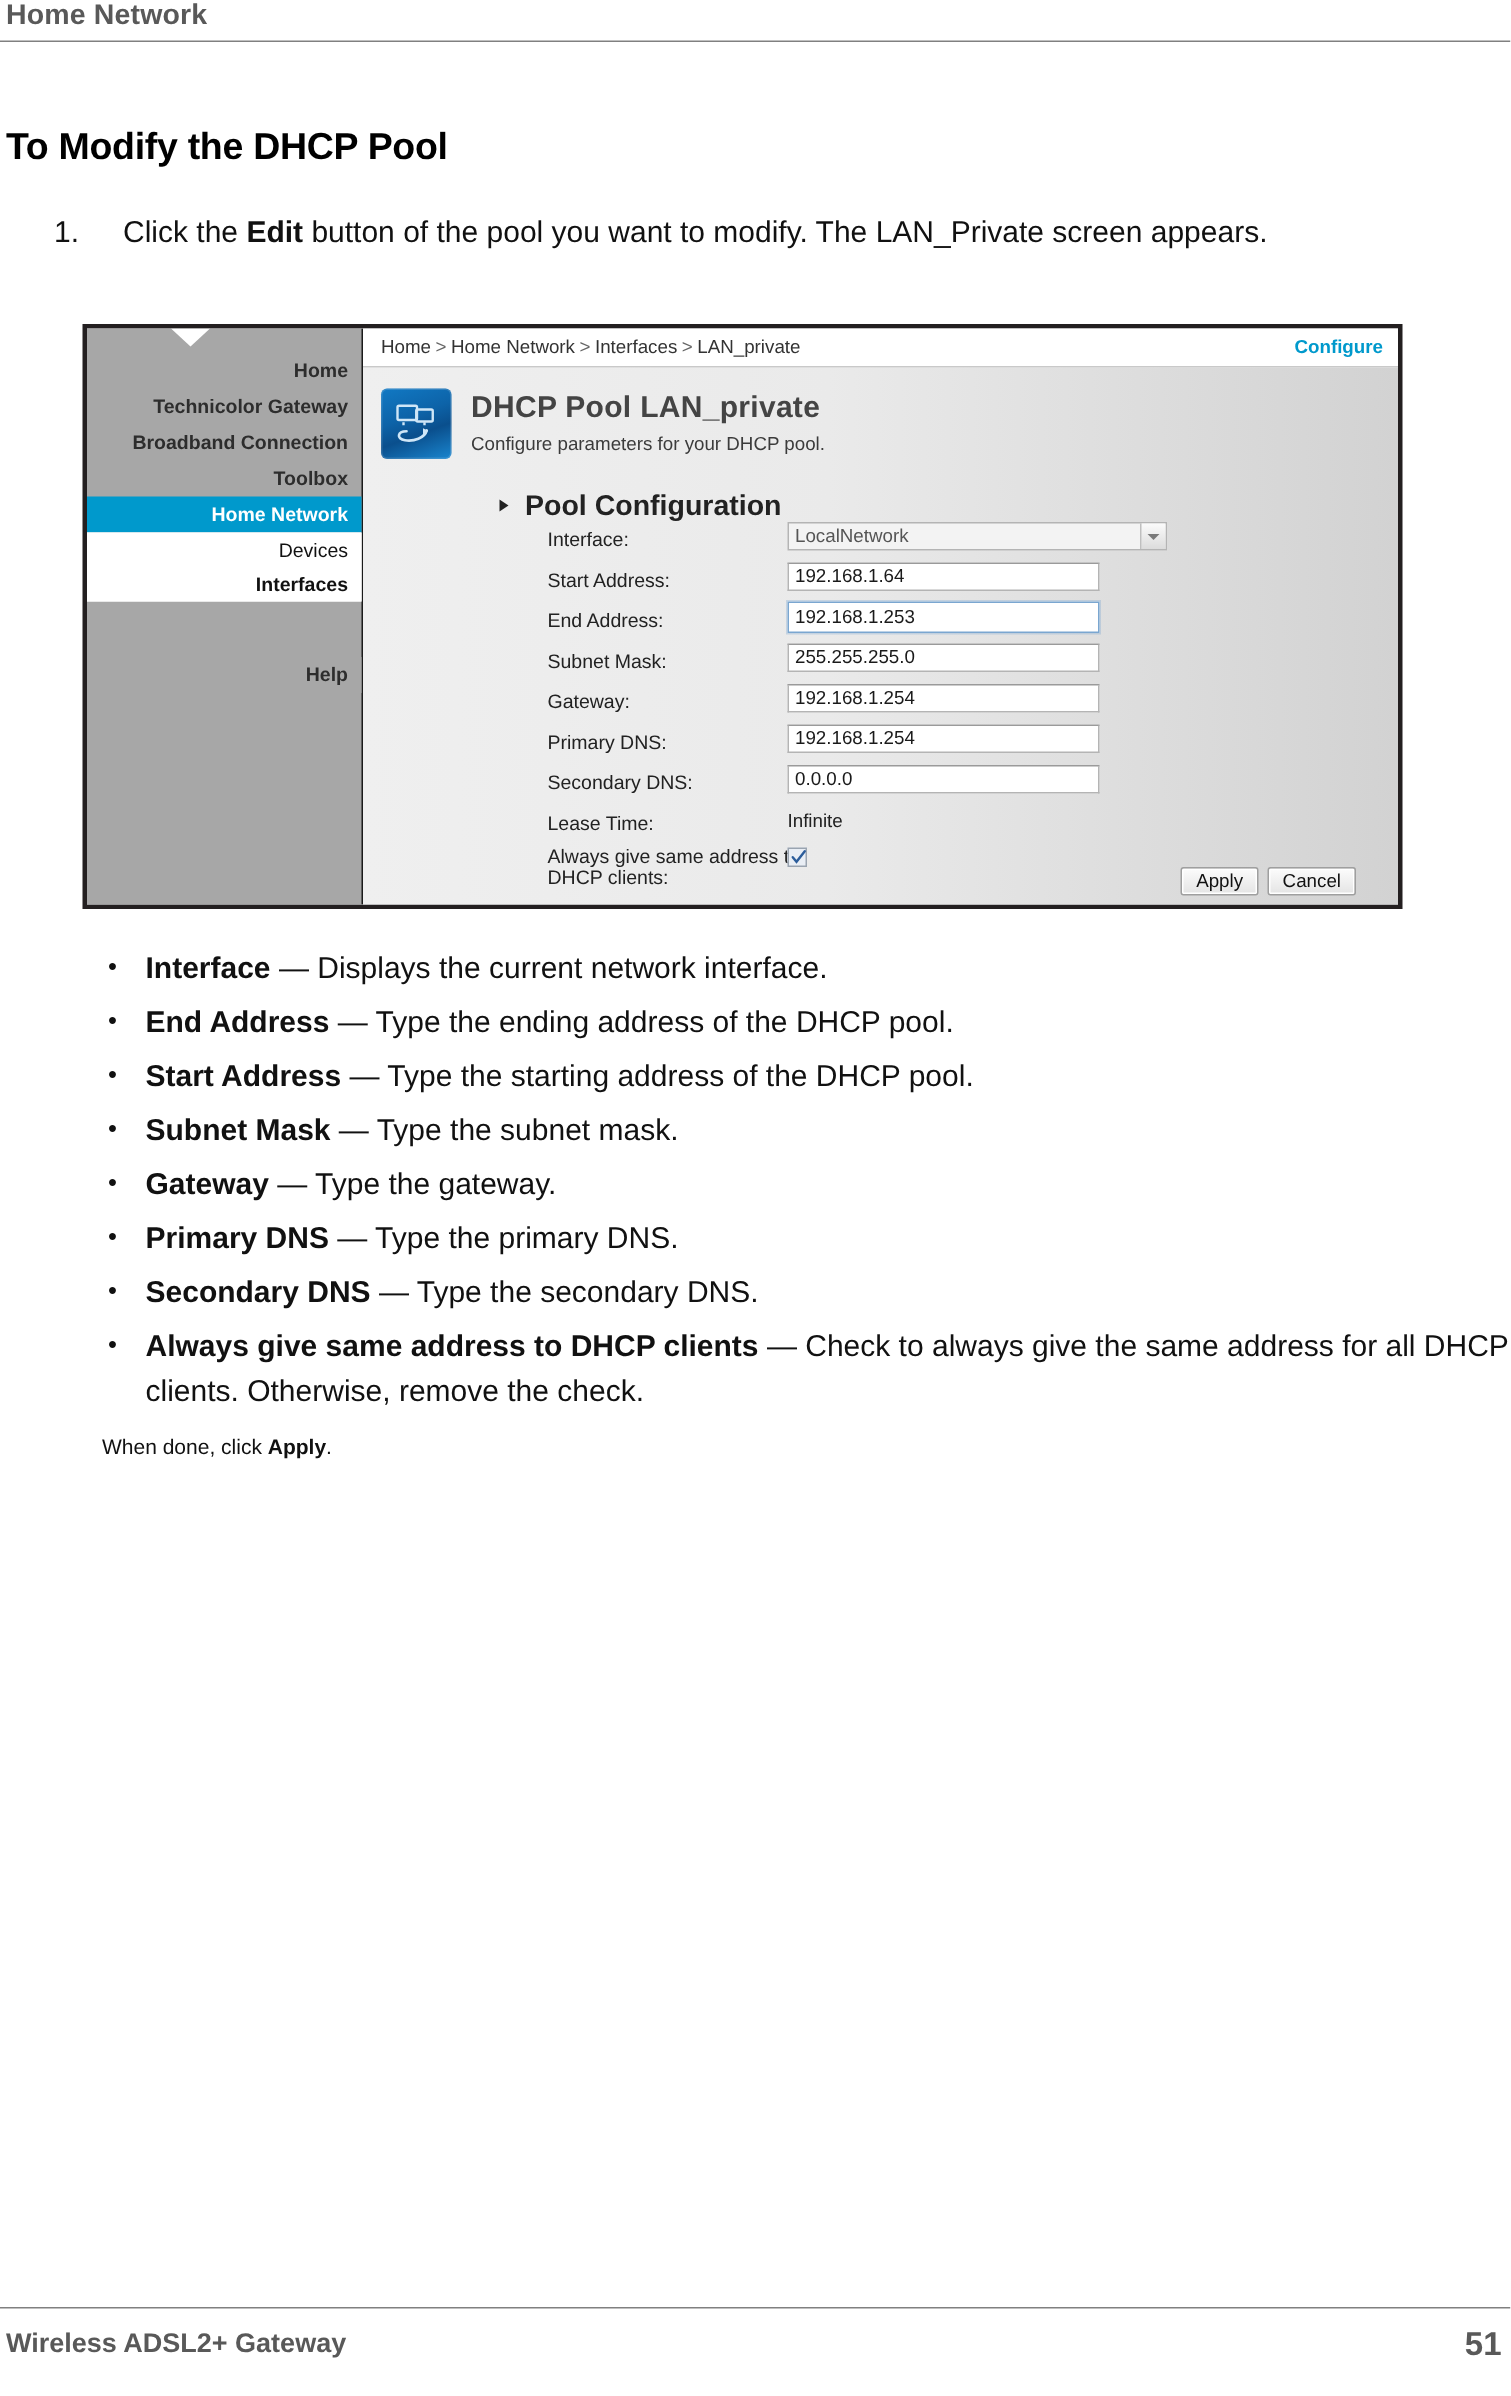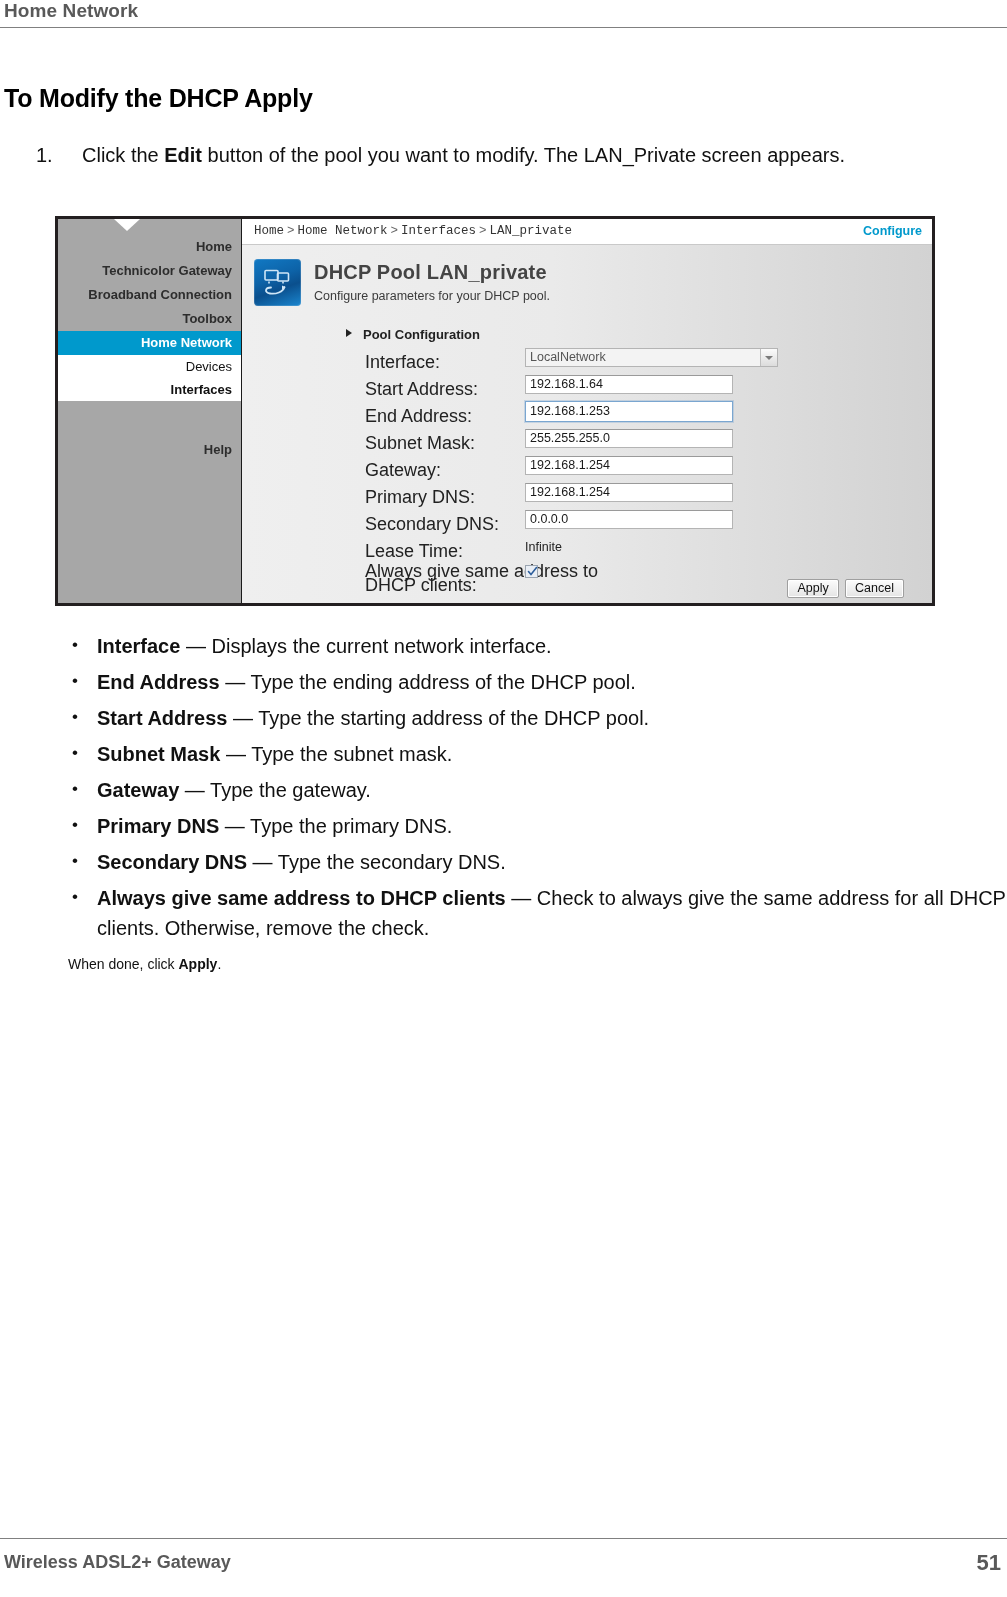--- a/index.html
+++ b/index.html
@@ -177,21 +177,20 @@
     width: 690px;
     height: 25px;
     background: #ffffff;
   }
   .rtr-crumb {
     position: absolute;
     left: 12px; top: 5px;
     font-size: 12.5px;
     color: #333;
     white-space: nowrap;
-    font-family: Liberation Mono, monospace;
   }
   .rtr-crumb .sep { color: #666; padding: 0 3px; }
   .rtr-configure {
     position: absolute;
     right: 10px; top: 5px;
     font-size: 12.5px;
     font-weight: bold;
     color: #0099cc;
   }
 
@@ -227,22 +226,22 @@
   .rtr-subtitle {
     position: absolute;
     left: 72px; top: 44px;
     font-size: 12.5px;
     color: #3b3b3b;
     white-space: nowrap;
   }
 
   .rtr-grouphdr {
     position: absolute;
-    left: 104px; top: 82px;
-    font-size: 13px;
+    left: 91px; top: 82px;
+    font-size: 19px;
     font-weight: bold;
     color: #222;
     white-space: nowrap;
   }
   .rtr-grouphdr .tri {
     display: inline-block;
     width: 0; height: 0;
     border-top: 4px solid transparent;
     border-bottom: 4px solid transparent;
     border-left: 6px solid #222;
@@ -256,21 +255,21 @@
     top: 103px;
     width: 560px;
   }
   .frow {
     position: relative;
     height: 27px;
   }
   .flabel {
     position: absolute;
     left: 0; top: 4px;
-    font-size: 18px;
+    font-size: 13px;
     color: #222;
     white-space: nowrap;
   }
   .finput {
     position: absolute;
     left: 160px; top: 0;
     width: 208px;
     height: 19px;
     background: #ffffff;
     border: 1px solid #b4b4b4;
@@ -425,21 +424,21 @@
 </head>
 <body>
 
 <div class="page-header">
   <div class="hdr-text">Home Network</div>
   <div class="hdr-rule"></div>
 </div>
 
 <div class="content">
 
-  <h1 class="section-title">To Modify the DHCP Apply</h1>
+  <h1 class="section-title">To Modify the DHCP Pool</h1>
 
   <div class="step">
     <span class="num">1.</span>
     <span class="step-body"><span>Click the </span><b>Edit</b><span> button of the pool you want to modify. The LAN_Private screen appears.</span></span>
   </div>
 
   <div class="shot">
     <div class="shot-inner">
 
       <div class="rtr-side">

